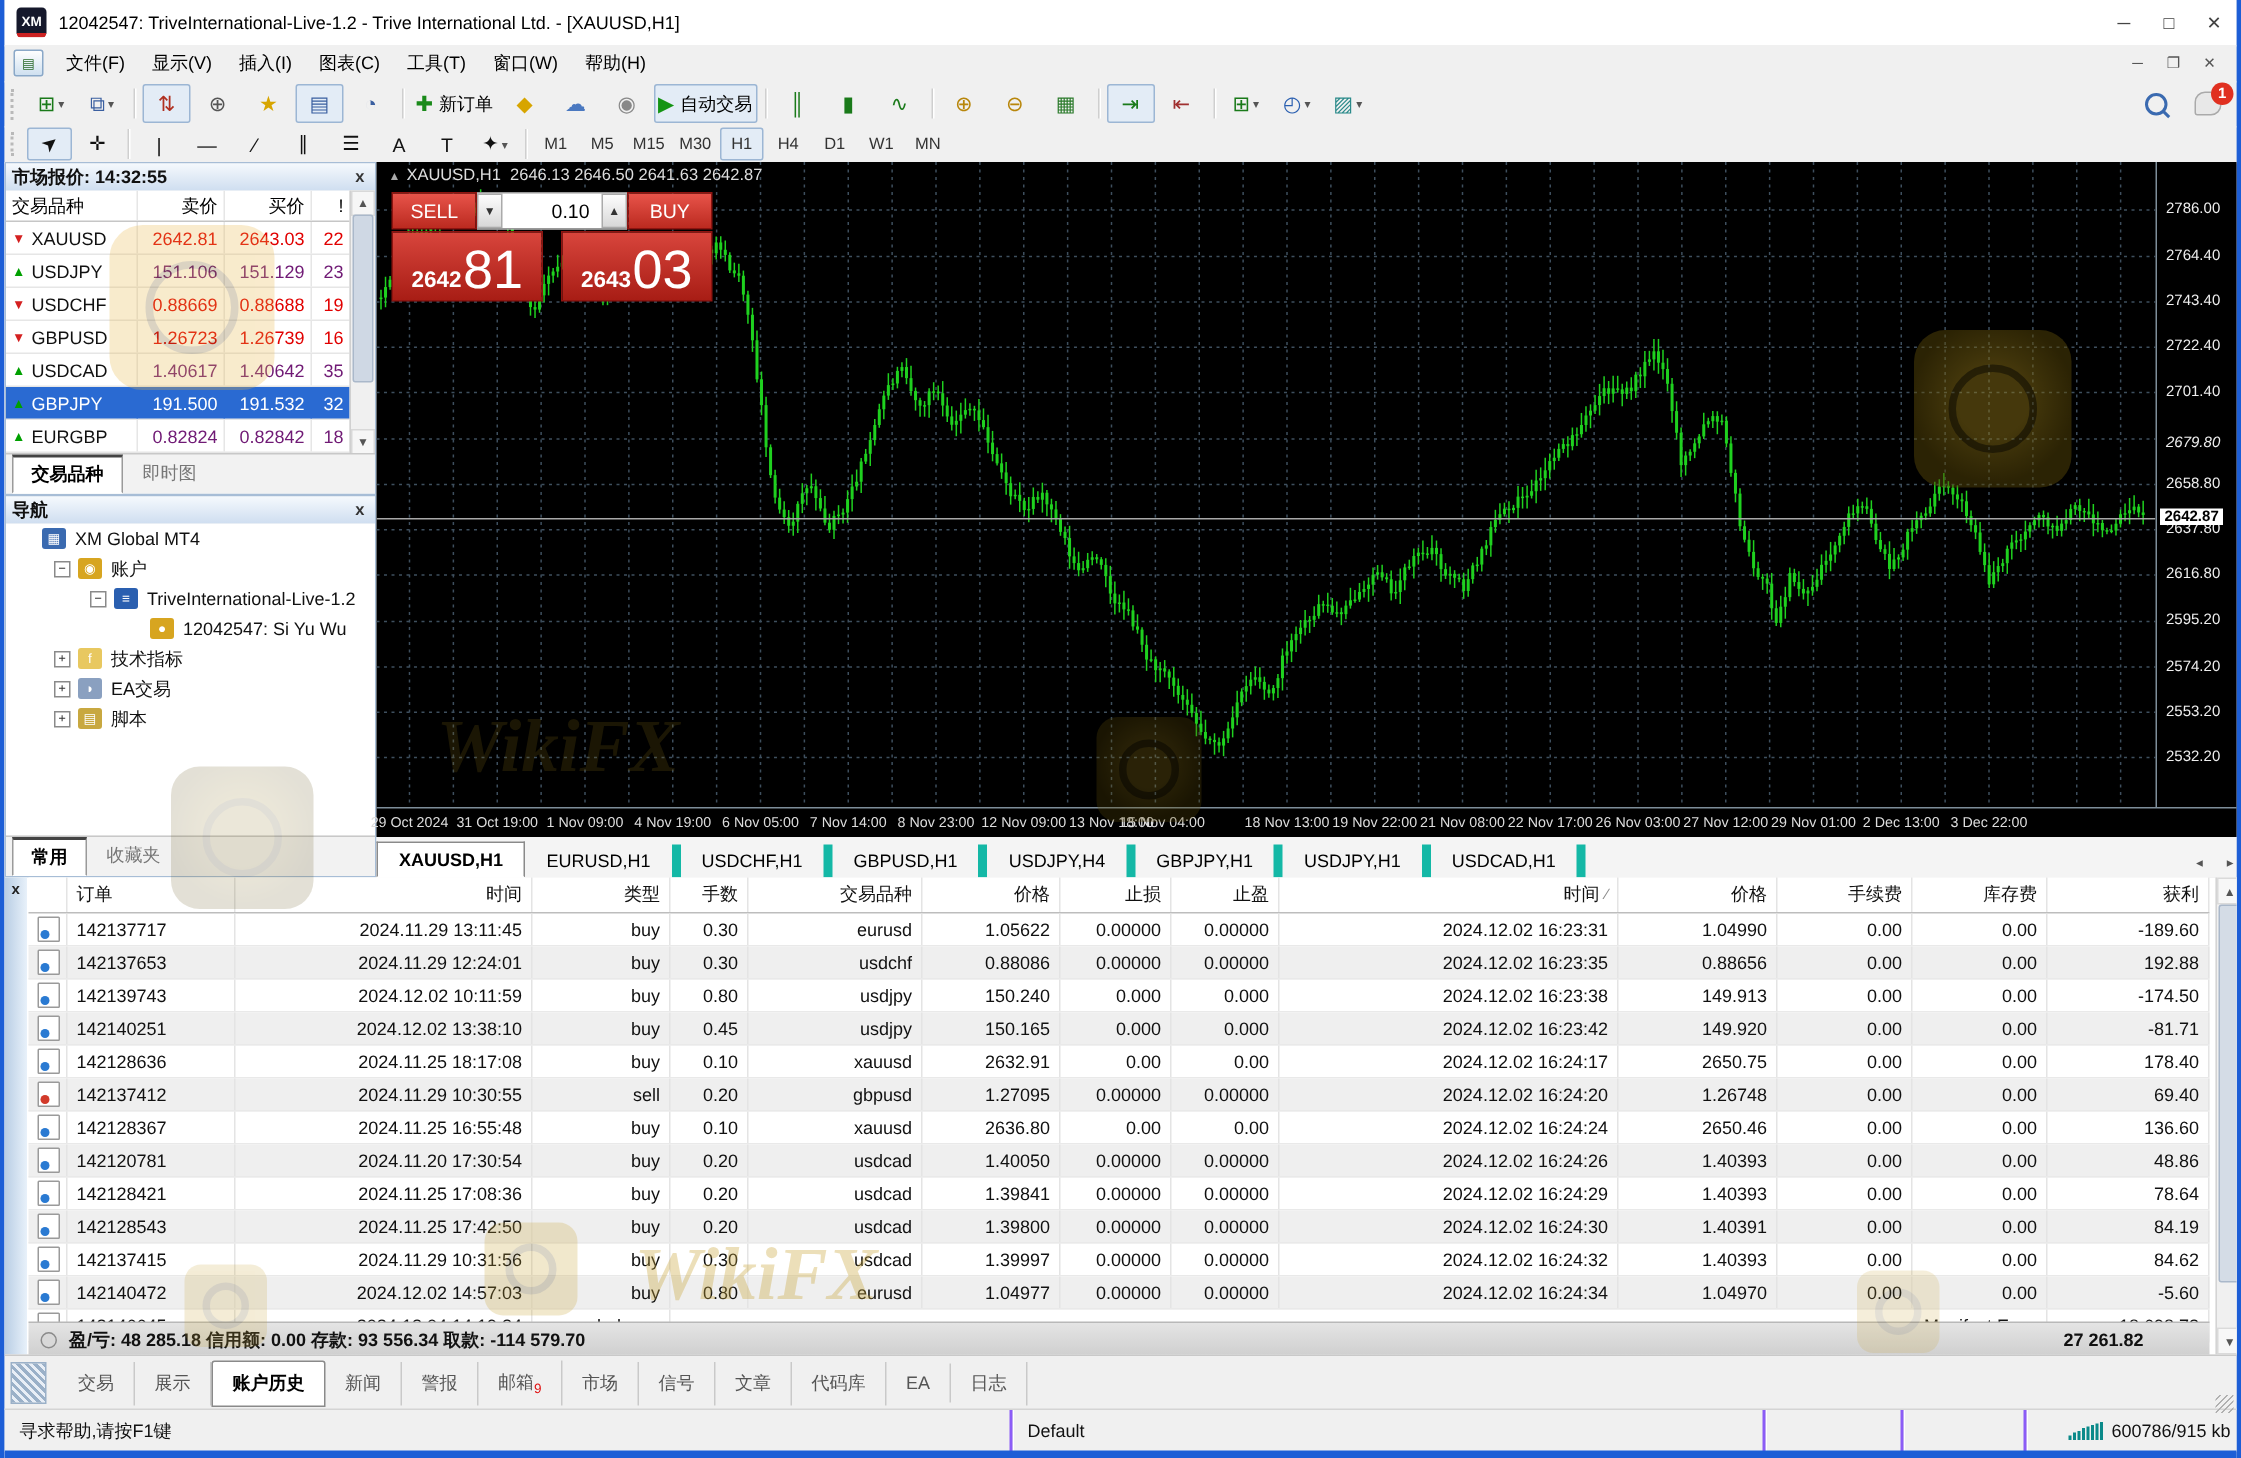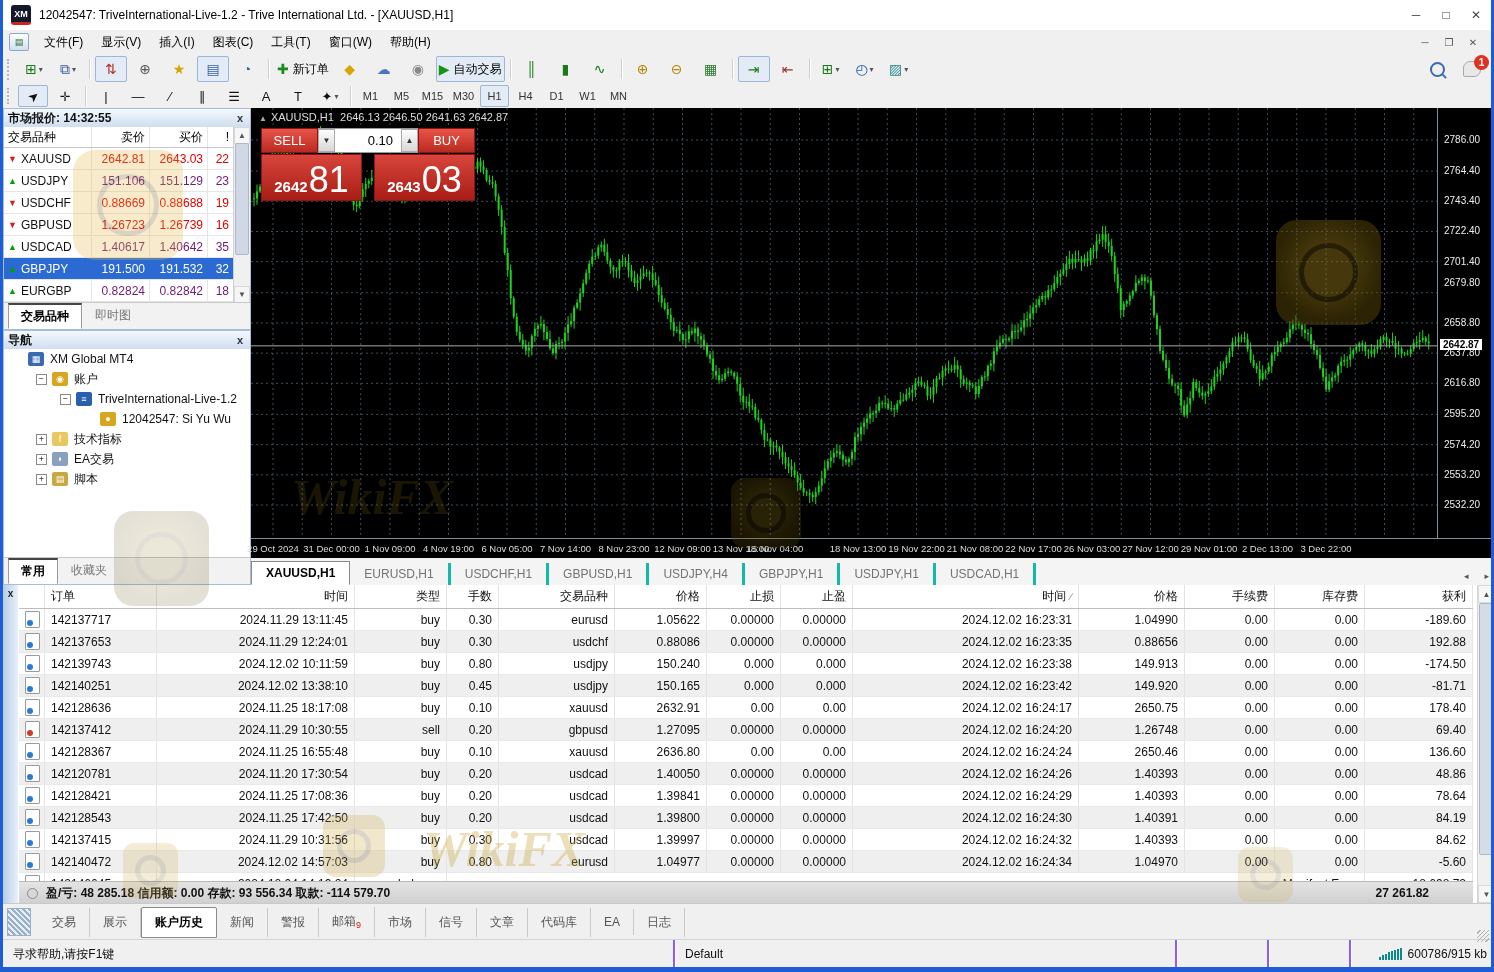--- a/index.html
+++ b/index.html
@@ -86,21 +86,21 @@
   .obtn{width:57px;background:linear-gradient(#e8544a,#bb2a20);color:#fff;display:flex;align-items:center;justify-content:center;font-size:13px;border:1px solid #8e1410;box-sizing:border-box;}
   .spin{flex:1;display:flex;background:#fff;border:1px solid #999;border-left:none;border-right:none;}
   .spin .sb{width:17px;background:linear-gradient(#fdfdfd,#d8d8d8);border:1px solid #aaa;font-size:8px;color:#333;display:flex;align-items:center;justify-content:center;box-sizing:border-box;}
   .spin .val{flex:1;display:flex;align-items:center;justify-content:flex-end;padding-right:8px;font-size:13px;color:#000;}
   .ocp .r2{display:flex;margin-top:1px;height:47px;gap:12px;}
   .pbox{flex:1;background:linear-gradient(#d8453c,#a81d15);color:#fff;display:flex;align-items:flex-end;justify-content:center;padding-bottom:2px;border:1px solid #8e1410;}
   .pbox .sm{font:bold 15px "Liberation Sans",sans-serif;margin:0 1px 3px 0;}
   .pbox .bg{font:36px "Liberation Sans",sans-serif;line-height:36px;}
   
   .ctabbar{left:248px;top:558px;width:1246px;height:27px;background:#f4f4f4;border-bottom:1px solid #cfcfcf;display:flex;align-items:flex-end;}
-  .ctab{padding:4px 14px;font-size:12px;color:#737373;border-right:3px solid #14b8a6;}
+  .ctab{padding:4px 14px;font-size:12px;color:#000000;border-right:6px solid #14b8a6;}
   .ctab.active{background:#fff;color:#000;border:1px solid #8a8a8a;border-bottom-color:#fff;font-weight:bold;}
   .carr{margin-left:auto;display:flex;color:#555;font-size:9px;}
   .carr span{padding:4px 8px;}
   
   
   .orders{left:0;top:585px;width:1494px;height:318px;background:#fff;}
   .ostrip{position:absolute;left:0;top:0;width:15px;height:100%;background:linear-gradient(90deg,#b8cde4,#e8f1fa);}
   .ostrip .x{display:block;text-align:center;font:bold 10px "Liberation Sans",sans-serif;color:#222;padding-top:3px;}
   .otable{position:absolute;left:16px;top:0;right:24px;}
   .orow,.ohead{display:grid;grid-template-columns:26px 112px 198px 92px 52px 116px 92px 74px 72px 226px 106px 90px 90px 108px;align-items:center;height:21px;}
@@ -1297,33 +1297,33 @@
         <line x1="1177.78" y1="225.84418915826797" x2="1177.78" y2="241.6490069334873" stroke="#1fd11f" stroke-width="1"></line>
         <rect x="1176.78" y="233.6412978333237" width="2" height="1.7066520625009218" fill="#1fd11f"></rect>
         <line x1="0" y1="237.84956600000015" x2="1186" y2="237.84956600000015" stroke="#a8a8a8" stroke-width="1"></line>
       </svg>
     <div class="paxis" id="paxis">
         <div class="tick" style="top: 26px;">2786.00</div>
         <div class="tick" style="top: 57.0651px;">2764.40</div>
         <div class="tick" style="top: 87.2673px;">2743.40</div>
         <div class="tick" style="top: 117.47px;">2722.40</div>
         <div class="tick" style="top: 147.672px;">2701.40</div>
-        <div class="tick" style="top: 169px;">2679.80</div>
+        <div class="tick" style="top: 182px; font-style: italic;">2679.80</div>
         <div class="tick" style="top: 208.939px;">2658.80</div>
         <div class="tick" style="top: 239.141px;">2637.80</div>
         <div class="tick" style="top: 269.343px;">2616.80</div>
         <div class="tick" style="top: 300.409px;">2595.20</div>
         <div class="tick" style="top: 330.611px;">2574.20</div>
         <div class="tick" style="top: 360.813px;">2553.20</div>
         <div class="tick" style="top: 391.015px;">2532.20</div>
         <div class="cur" style="top: 230.85px;">2642.87</div>
       </div>
     <div class="taxis" id="taxis">
         <div class="tick" style="left: 22px;">29 Oct 2024</div>
-        <div class="tick" style="left: 80.5px;">31 Dec 00:00</div>
+        <div class="tick" style="left: 80.5px;">31 Oct 19:00</div>
         <div class="tick" style="left: 139px;">1 Nov 09:00</div>
         <div class="tick" style="left: 197.5px;">4 Nov 19:00</div>
         <div class="tick" style="left: 256px;">6 Nov 05:00</div>
         <div class="tick" style="left: 314.5px;">7 Nov 14:00</div>
         <div class="tick" style="left: 373px;">8 Nov 23:00</div>
         <div class="tick" style="left: 431.5px;">12 Nov 09:00</div>
         <div class="tick" style="left: 490px;">13 Nov 18:00</div>
         <div class="tick" style="left: 524px;">15 Nov 04:00</div>
         <div class="tick" style="left: 607px;">18 Nov 13:00</div>
         <div class="tick" style="left: 665.5px;">19 Nov 22:00</div>

